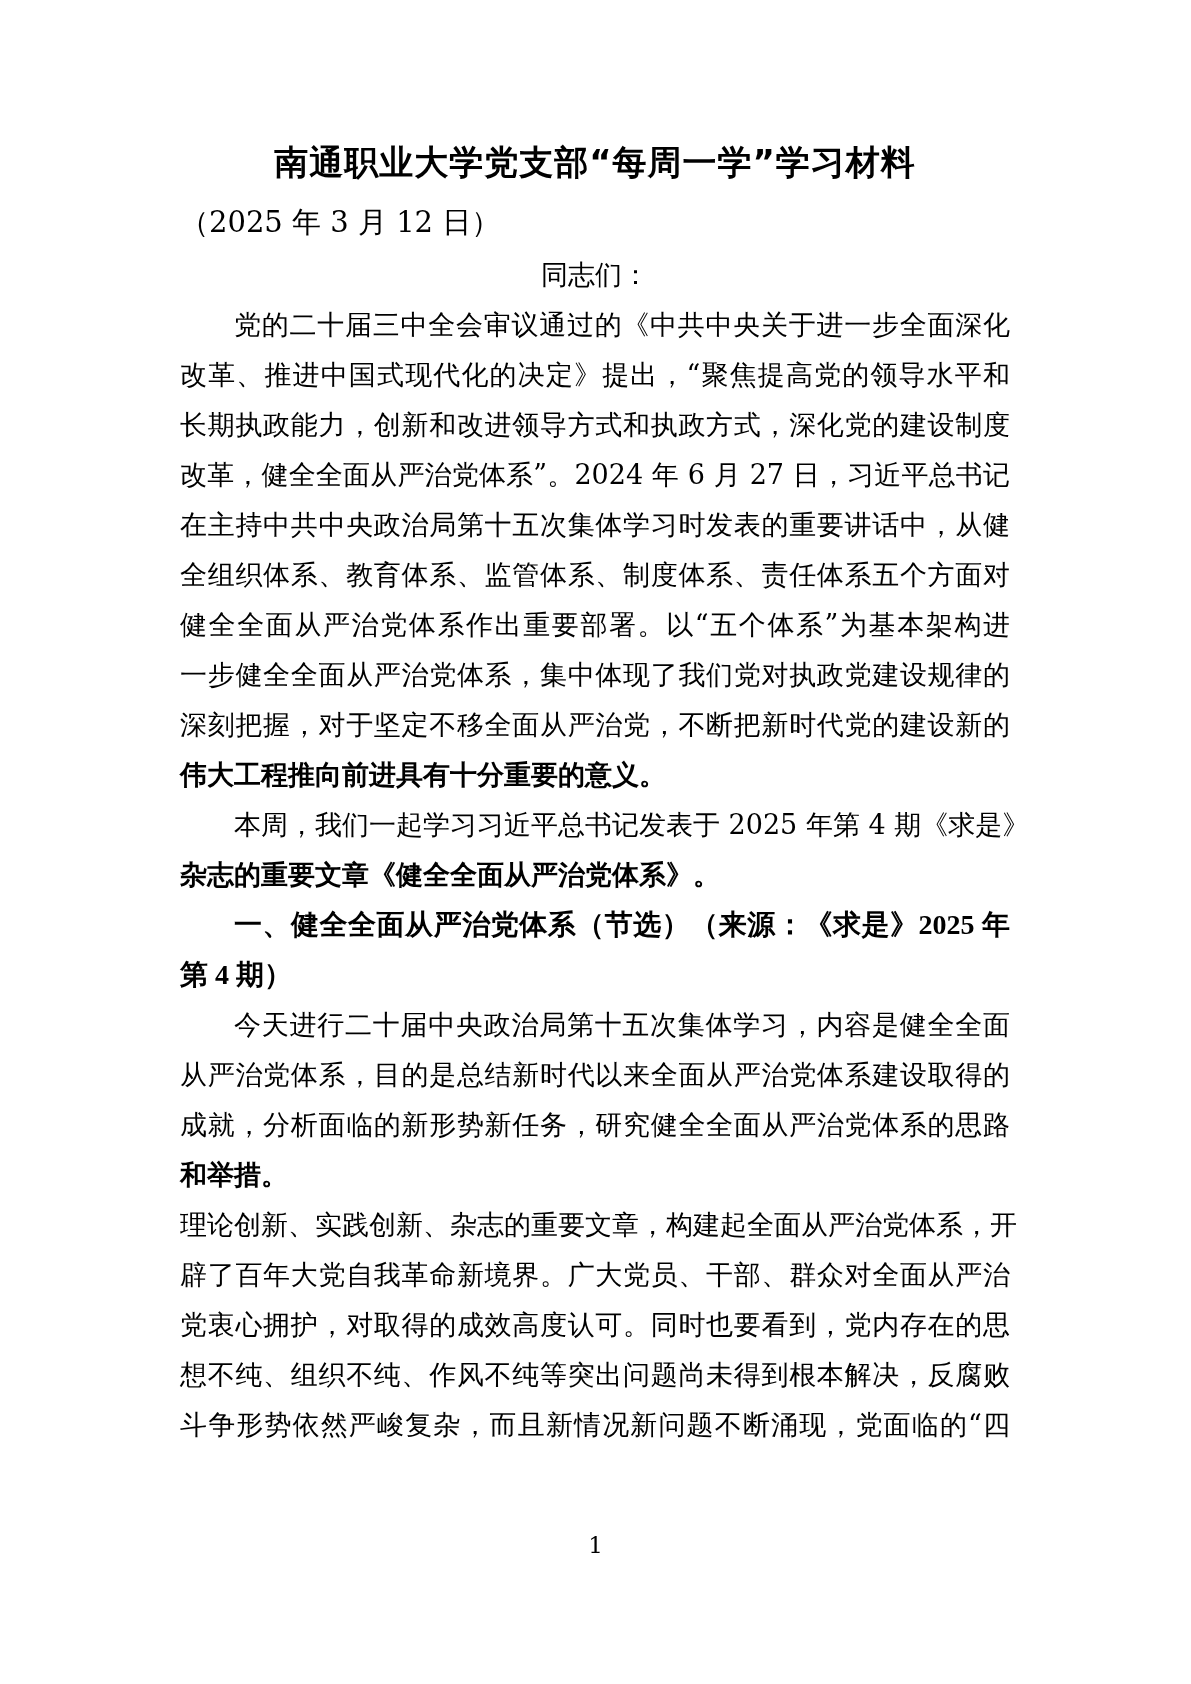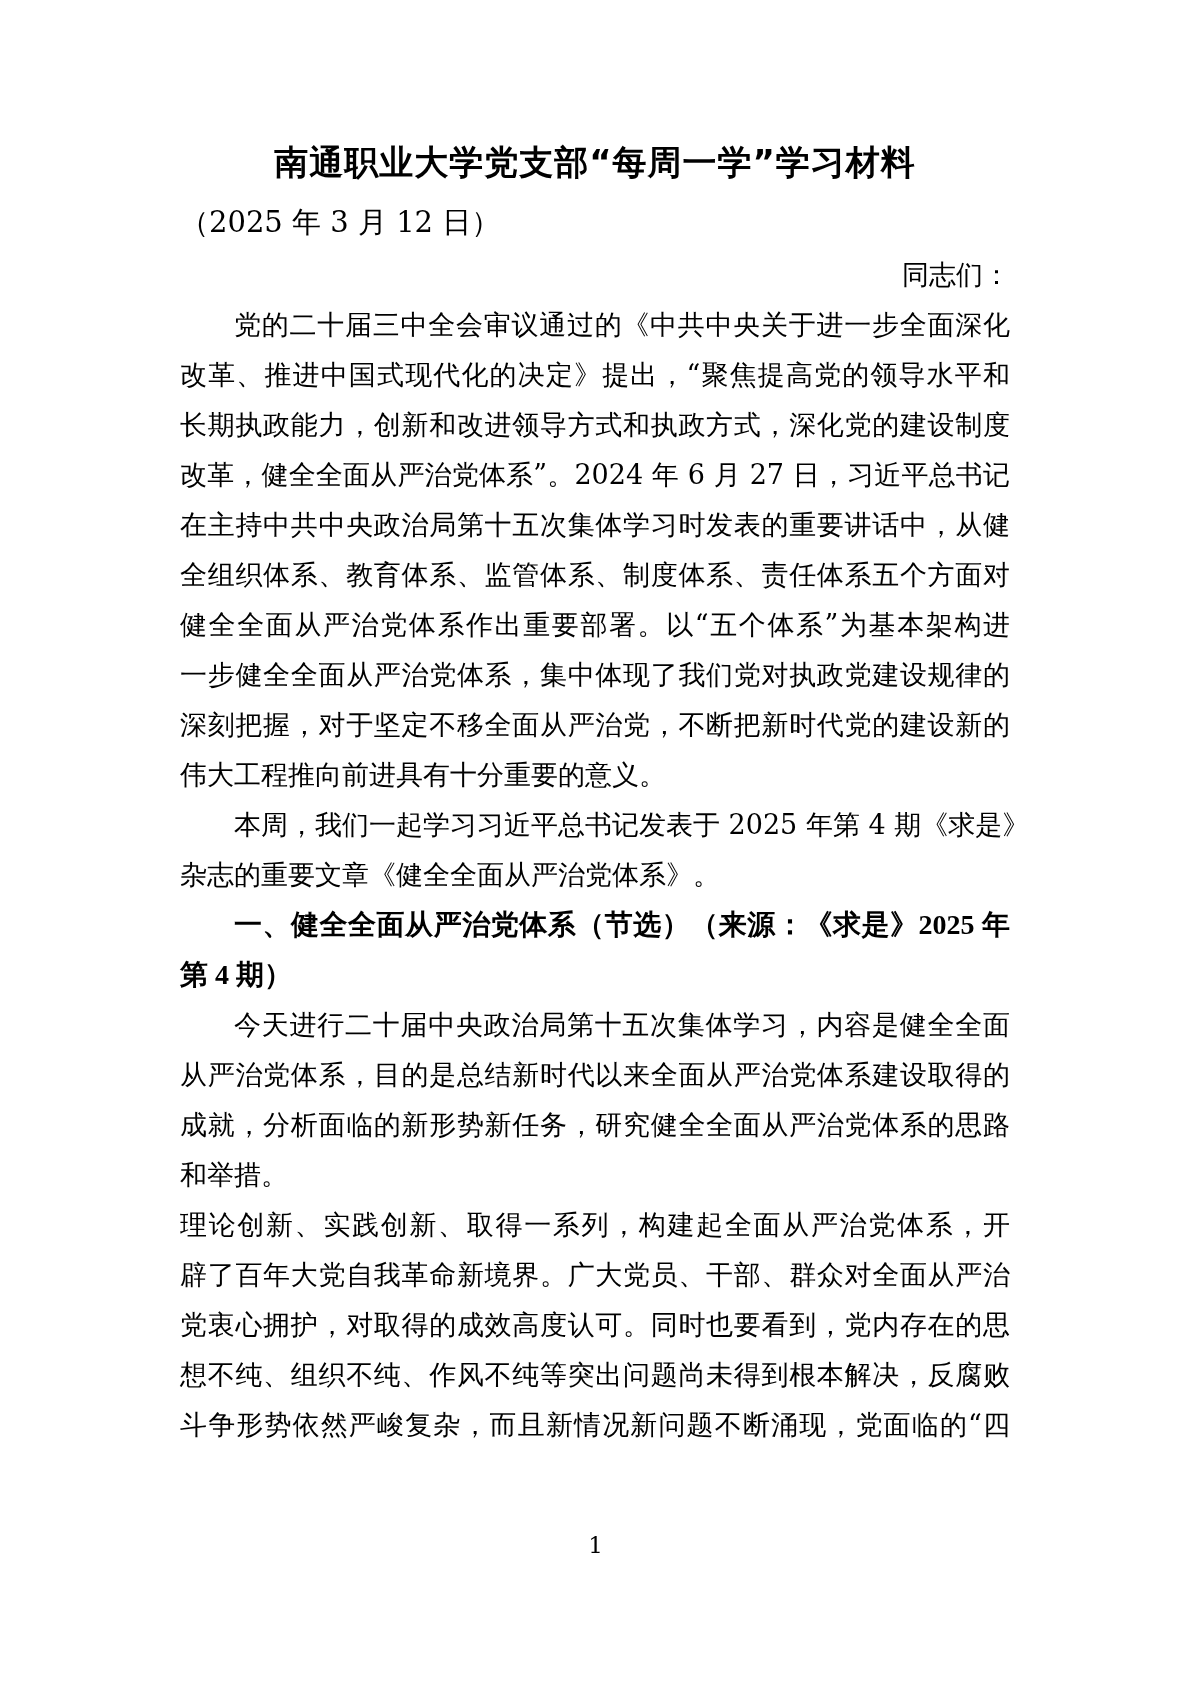--- a/index.html
+++ b/index.html
@@ -27,32 +27,32 @@
     text-align: center;
     letter-spacing: 1px;
   }
   .doc-date {
     font-size: 29px;
     line-height: 55px;
   }
   .salutation {
     font-size: 27px;
     line-height: 50px;
-    text-align: right;
+    text-align: center;
   }
   .block { margin: 0; }
   .line {
     font-size: 27px;
     line-height: 50px;
     text-align: justify;
     text-align-last: justify;
     white-space: nowrap;
   }
   .line.first { text-indent: 54px; }
-  .line.last  { text-align-last: left; }
+  .line.last  { text-align-last: left; font-weight: bold; }
   .block.heading .line {
     font-family: Liberation Serif, serif;
     font-weight: 700;
     font-size: 28px;
   }
   .page-number {
     position: absolute;
     left: 0;
     right: 0;
     top: 1525px;
@@ -90,21 +90,21 @@
           <div class="line first">一、健全全面从严治党体系（节选）（来源：《求是》2025 年</div>
           <div class="line last">第 4 期）</div>
         </div>
         <div class="block paragraph">
           <div class="line first">今天进行二十届中央政治局第十五次集体学习，内容是健全全面</div>
           <div class="line">从严治党体系，目的是总结新时代以来全面从严治党体系建设取得的</div>
           <div class="line">成就，分析面临的新形势新任务，研究健全全面从严治党体系的思路</div>
           <div class="line last">和举措。</div>
         </div>
         <div class="block paragraph">
-          <div class="line">理论创新、实践创新、取得一系列，构建起全面从严治党体系，开</div>
+          <div class="line">理论创新、实践创新、杂志的重要文章，构建起全面从严治党体系，开</div>
           <div class="line">辟了百年大党自我革命新境界。广大党员、干部、群众对全面从严治</div>
           <div class="line">党衷心拥护，对取得的成效高度认可。同时也要看到，党内存在的思</div>
           <div class="line">想不纯、组织不纯、作风不纯等突出问题尚未得到根本解决，反腐败</div>
           <div class="line">斗争形势依然严峻复杂，而且新情况新问题不断涌现，党面临的“四</div>
         </div>
       </div>
   </div>
   <div class="page-number">1</div>
 </div>
 

